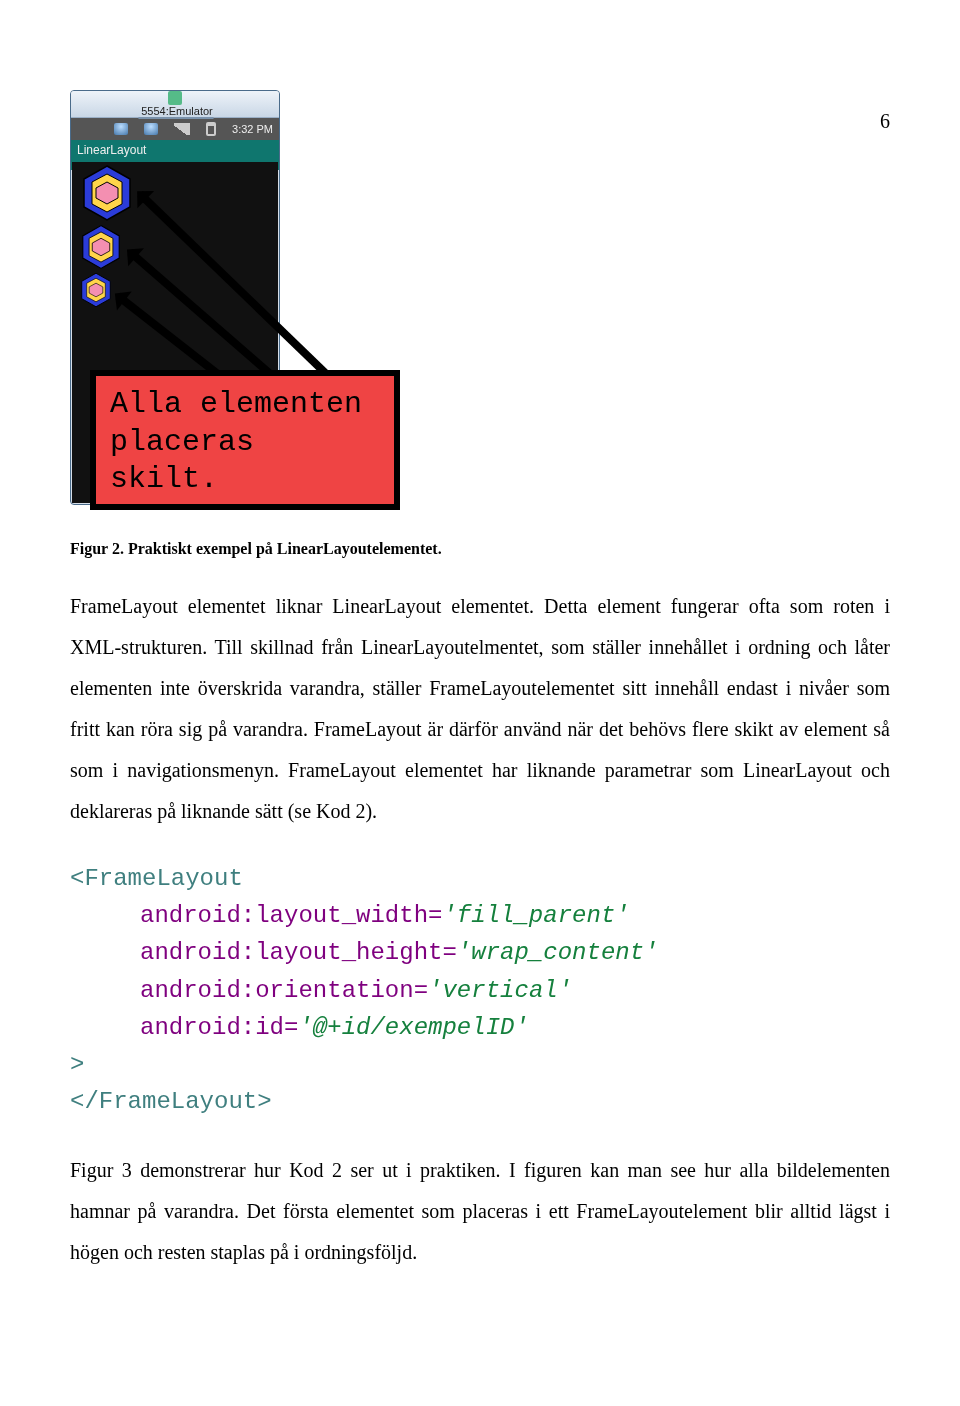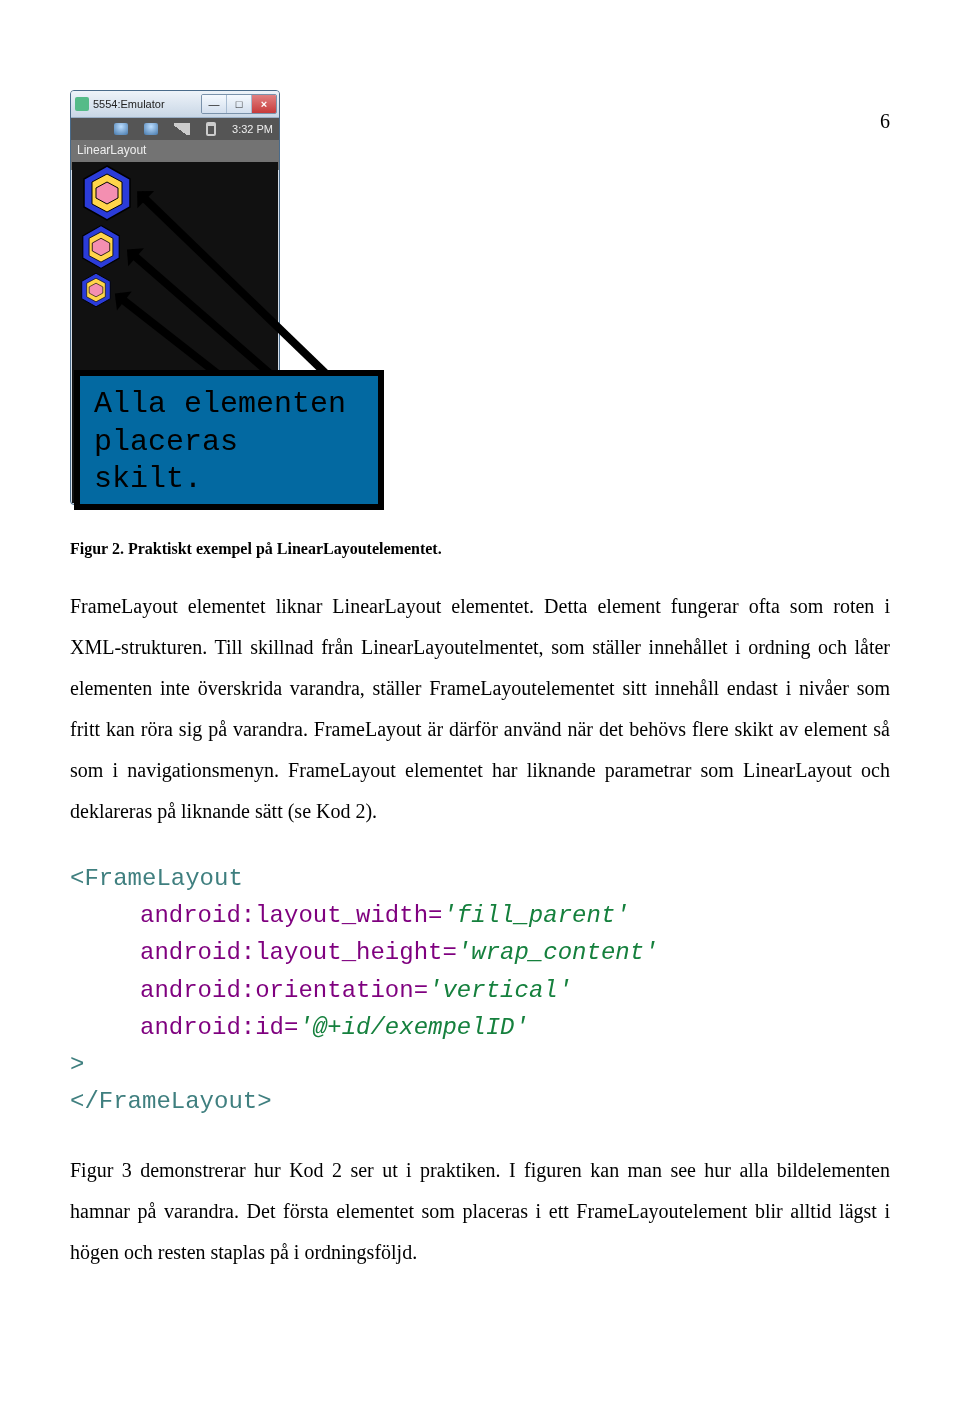--- a/index.html
+++ b/index.html
@@ -46,20 +46,21 @@
     background: linear-gradient(#eef3f9, #c9d7e6);
     border-top-left-radius: 3px;
     border-top-right-radius: 3px;
     display: flex;
     align-items: center;
     padding: 0 0 0 4px;
     font-family: "Segoe UI", Tahoma, sans-serif;
     font-size: 11px;
     color: #222;
     border-bottom: 1px solid #9bb0c7;
+    flex-direction: column;
   }
   .emu-icon {
     width: 14px;
     height: 14px;
     background: #5b8;
     border-radius: 2px;
     margin-right: 4px;
     flex: 0 0 auto;
   }
   .emu-title { flex: 1 1 auto; }
@@ -103,44 +104,44 @@
     background: linear-gradient(to top right, transparent 40%, #ccc 40%);
   }
   .sb-batt {
     width: 10px; height: 14px;
     border: 2px solid #ccc; border-top-width: 4px; border-radius: 2px;
     box-sizing: border-box;
   }
   .sb-time { color:#eee; font-family: Arial, sans-serif; font-size: 11px; }
   .emu-apptitle {
     height: 30px;
-    background: #737373;
+    background: #0f766e;
     color: #eee;
     font-family: Arial, sans-serif;
     font-size: 12px;
     padding: 3px 6px;
     box-sizing: border-box;
   }
   .emu-content {
     position: absolute;
     left: 1px; right: 1px; top: 71px; bottom: 1px;
     background: #111;
   }
   .hexicon {
     position: absolute;
     left: 6px;
   }
   .hexicon svg { display:block; }
   .callout-box {
     position: absolute;
-    left: 4px;
+    left: 20px;
     bottom: 10px;
     width: 310px;
     height: 140px;
-    background: #0369a1;
+    background: #ef4444;
     border: 6px solid #000;
     box-sizing: border-box;
     padding: 10px 14px;
     font-family: "Courier New", monospace;
     font-size: 30px;
     line-height: 1.25;
     color: #000;
   }
   .arrow {
     position: absolute;

